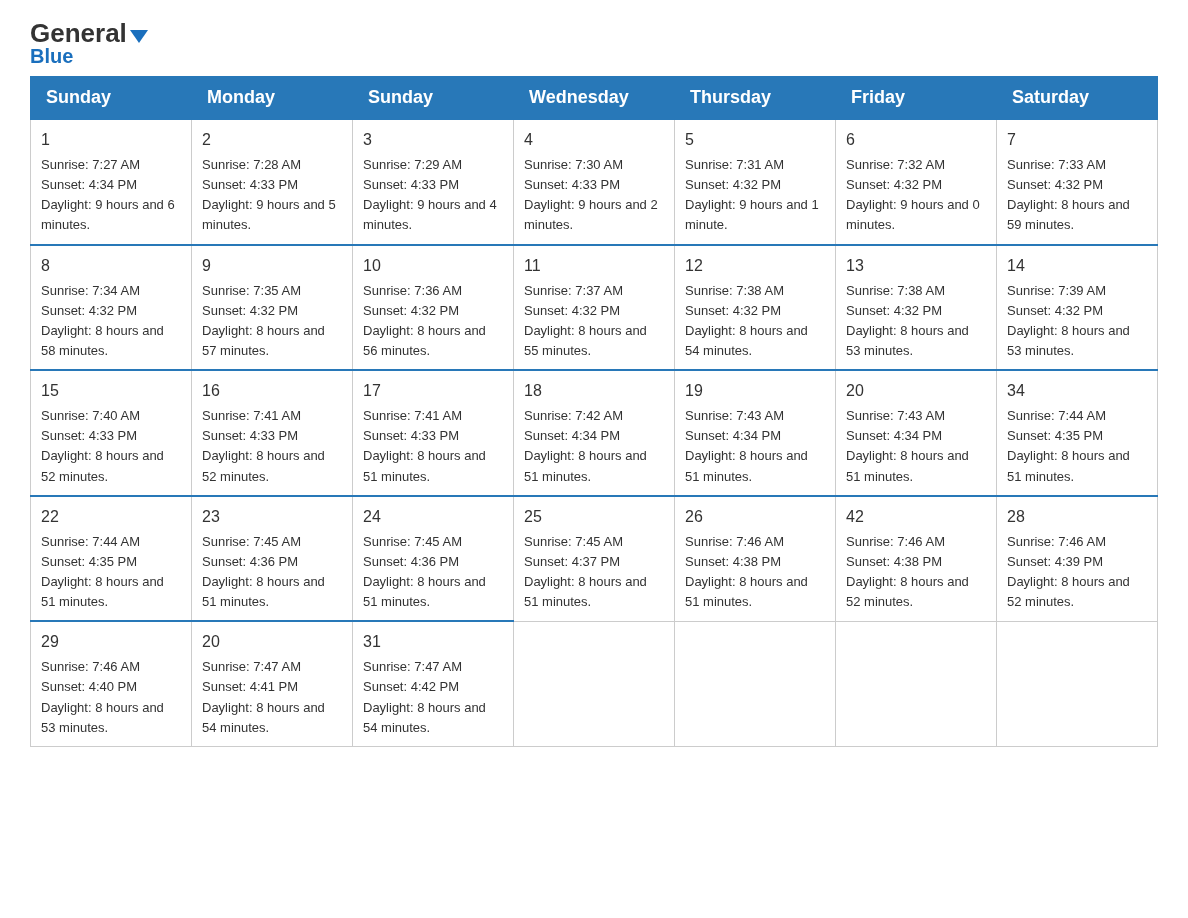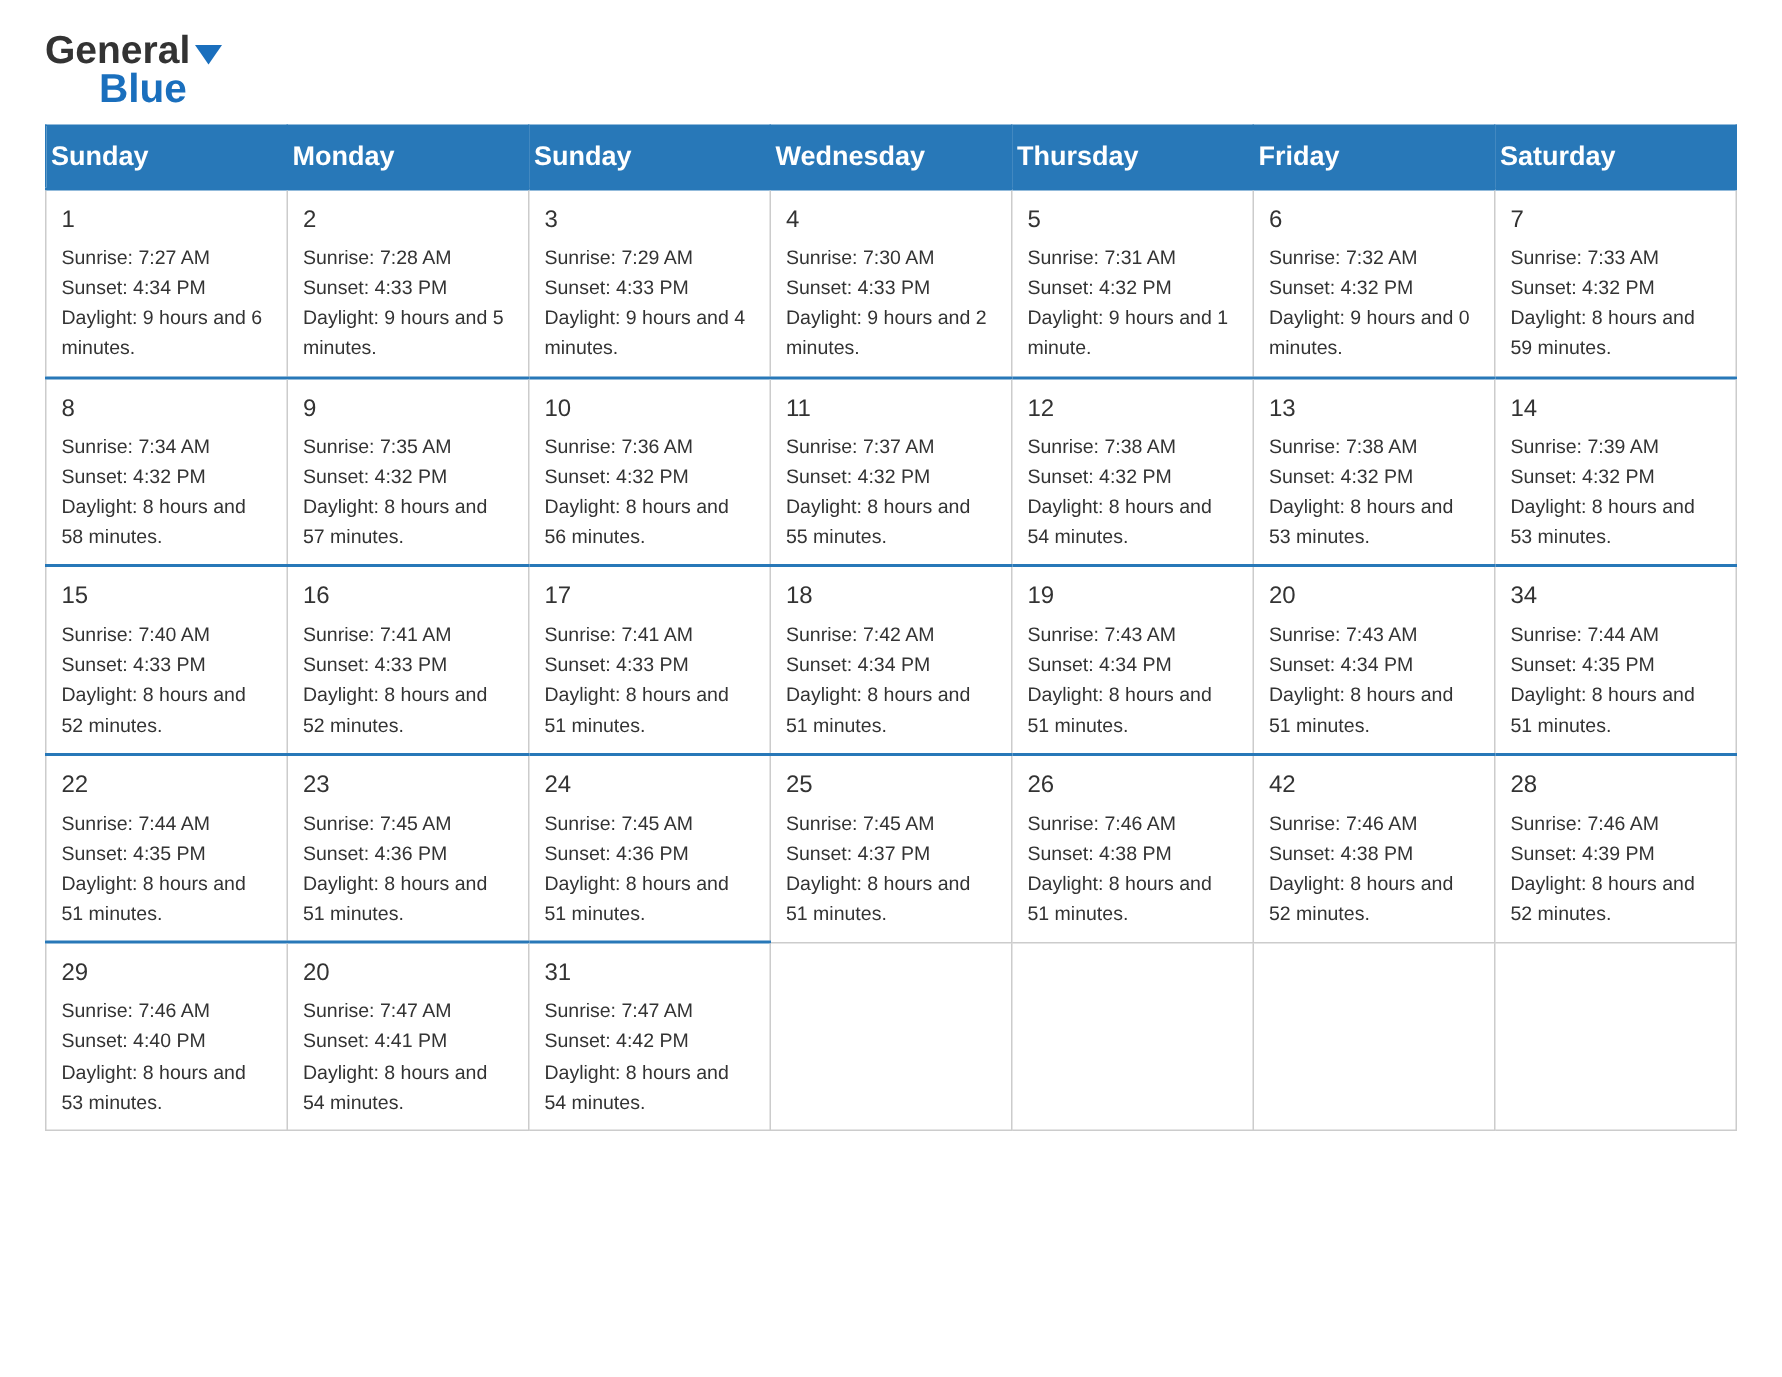--- a/index.html
+++ b/index.html
@@ -21,25 +21,24 @@
       flex-direction: column;
       align-items: flex-start;
     }
     .logo-general {
       font-size: 26px;
       font-weight: bold;
       color: #333;
       line-height: 1;
     }
     .logo-blue {
-      font-size: 27px;
+      font-size: 20px;
       font-weight: bold;
       color: #1a6fbd;
       line-height: 1;
-      margin-left: 36px;
     }
     .title-block {
       text-align: right;
     }
     .month-title {
       font-size: 52px;
       font-weight: bold;
       color: #222;
       line-height: 1.1;
     }
@@ -51,21 +50,21 @@
     .calendar {
       width: 100%;
       border-collapse: collapse;
       margin-top: 10px;
     }
     .calendar thead tr th {
       background-color: #2878b8;
       color: #fff;
       font-size: 18px;
       font-weight: 600;
-      padding: 10px 3px;
+      padding: 10px 15px;
       text-align: left;
       border: 1px solid #2878b8;
     }
     .calendar tbody tr td {
       vertical-align: top;
       padding: 8px 10px;
       border: 1px solid #ccc;
       border-top: 2px solid #2878b8;
       width: 14.28%;
       min-height: 100px;

